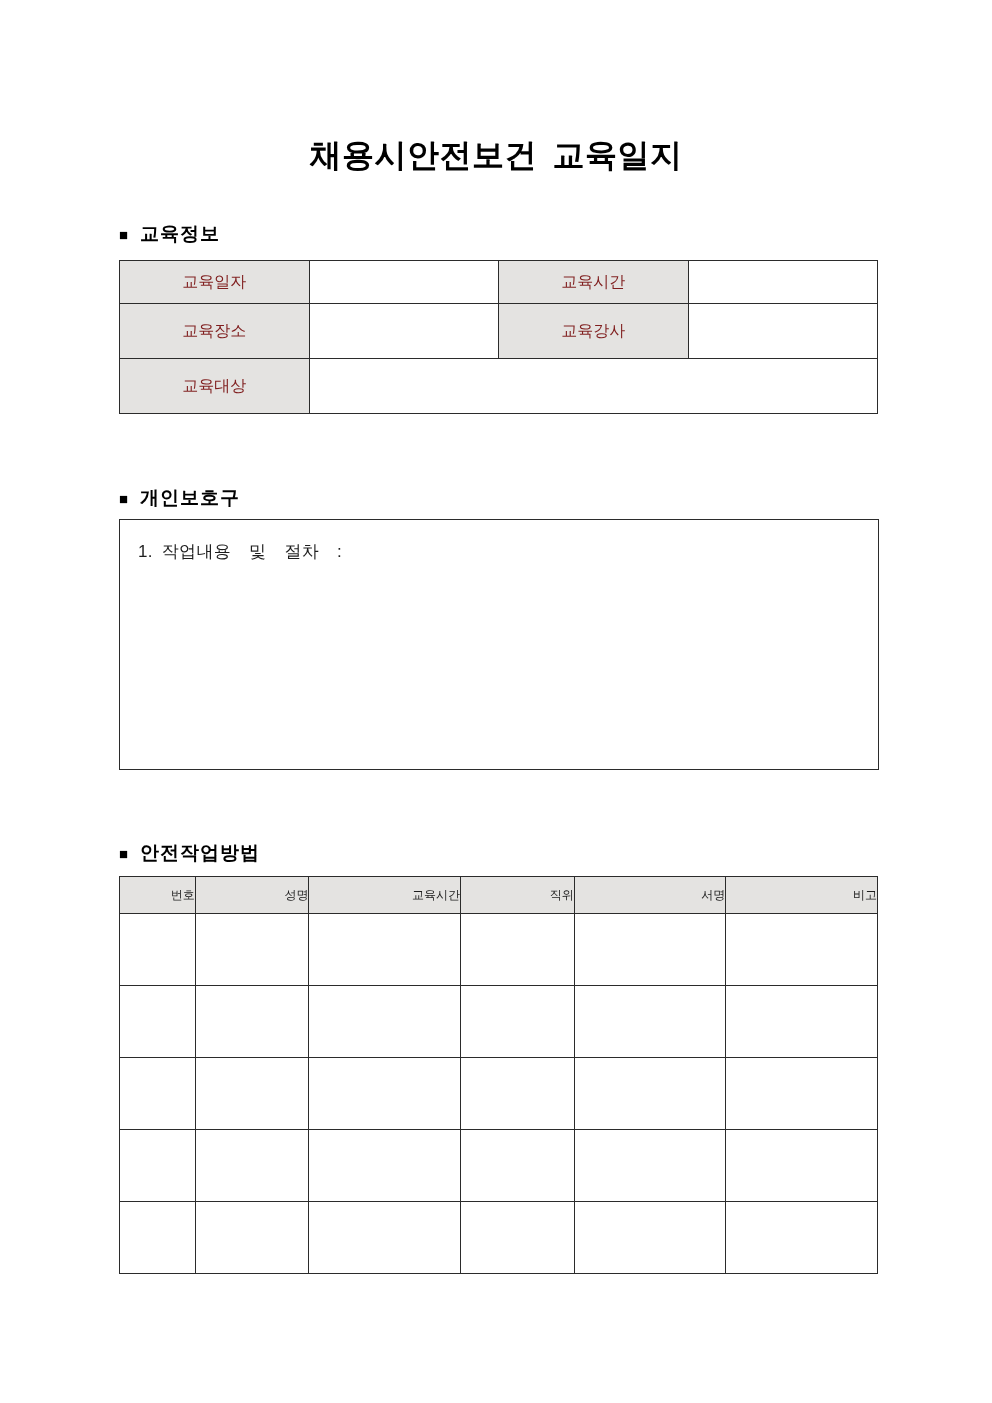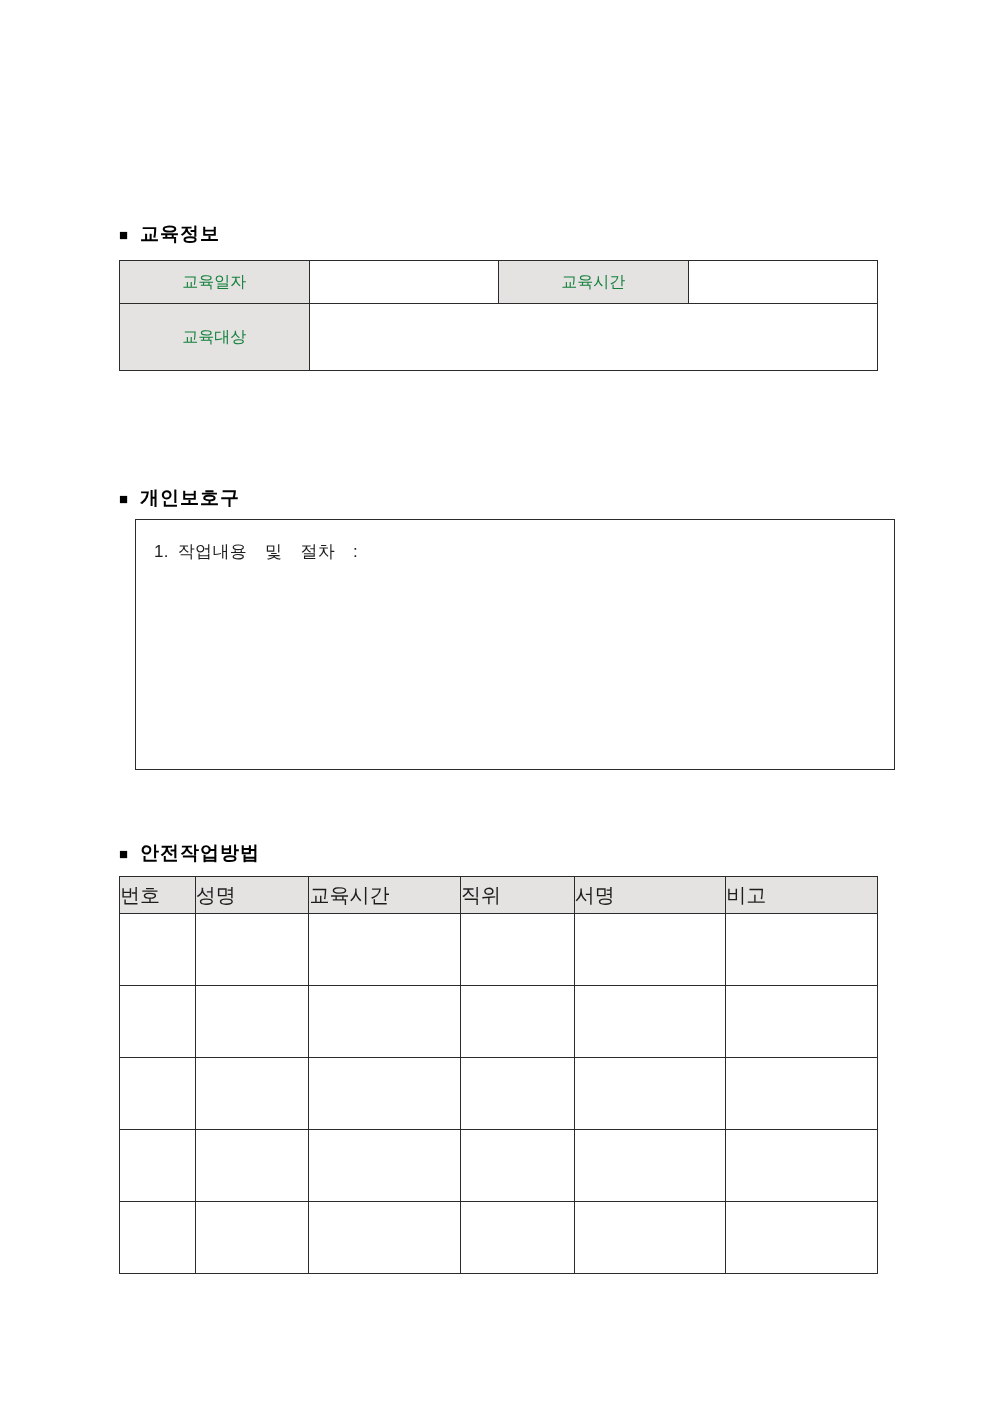--- a/index.html
+++ b/index.html
@@ -33,78 +33,84 @@
   table { border-collapse:collapse; table-layout:fixed; }
 
   
   .info-table {
     position:absolute; top:260px; left:119px; width:759px;
     border:1.5px solid #2b2b2b;
   }
   .info-table td {
     border:1px solid #2b2b2b;
     font-size:16px; text-align:center; vertical-align:middle;
-    color:#15803d;
+    color:#7f1d1d;
   }
   .info-table td.lbl { background:#e4e3e1; }
   .info-table td.val { background:#ffffff; }
   .info-table tr.r1 { height:43px; }
   .info-table tr.r2 { height:55px; }
-  .info-table tr.r3 { height:67px;margin-top:48px; }
+  .info-table tr.r3 { height:55px;margin-top:48px; }
 
   
   .work-box {
     position:absolute; top:519px; left:119px; width:760px; height:251px;
     border:1.5px solid #2b2b2b; background:#ffffff;
     padding:23px 20px 0 18px;
-    margin-left:16px;
   }
   .work-item {
     font-size:17px; line-height:18px; color:#1d1d1d;
     margin-bottom:36px; letter-spacing:0.3px; word-spacing:4px;
     white-space:pre;
   }
 
   
   .attendee-table {
     position:absolute; top:876px; left:119px; width:759px;
     border:1.5px solid #2b2b2b;
   }
   .attendee-table th, .attendee-table td { border:1px solid #2b2b2b; }
   .attendee-table thead tr { height:37px; }
   .attendee-table th {
     background:#e4e3e1; font-weight:normal;
-    font-size:20px; color:#1d1d1d; text-align:left; vertical-align:middle;
+    font-size:12px; color:#1d1d1d; text-align:right; vertical-align:middle;
   }
   .attendee-table tbody tr { height:72px; }
   .attendee-table td { background:#ffffff; }
 </style>
 </head>
 <body>
 
 <div class="doc">
 
+  <div class="doc-title">채용시안전보건 교육일지</div>
 
   <div class="section-header hdr-1">
     <span class="marker">■</span>
     <span>교육정보</span>
   </div>
 
   <table class="info-table">
     <colgroup>
         <col style="width:25%">
         <col style="width:25%">
         <col style="width:25%">
         <col style="width:25%">
       </colgroup>
     <tbody>
         <tr class="r1">
       <td class="lbl">교육일자</td>
       <td class="val"></td>
       <td class="lbl">교육시간</td>
+      <td class="val"></td>
+    </tr>
+    <tr class="r2">
+      <td class="lbl">교육장소</td>
+      <td class="val"></td>
+      <td class="lbl">교육강사</td>
       <td class="val"></td>
     </tr>
     <tr class="r3">
       <td class="lbl">교육대상</td>
       <td class="val" colspan="3"></td>
     </tr>
   </tbody>
     </table>
 
   <div class="section-header hdr-2">

